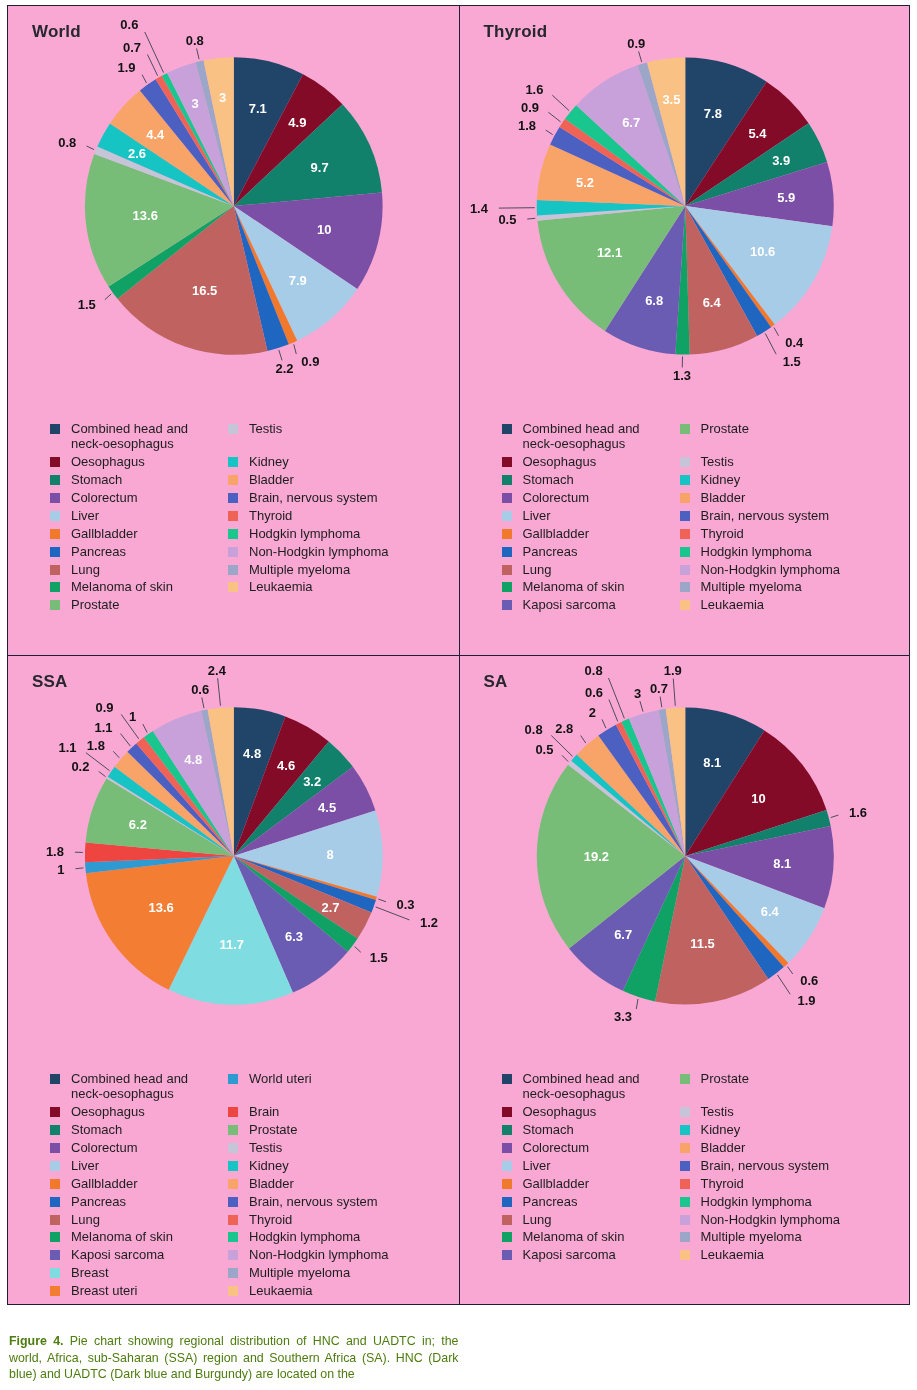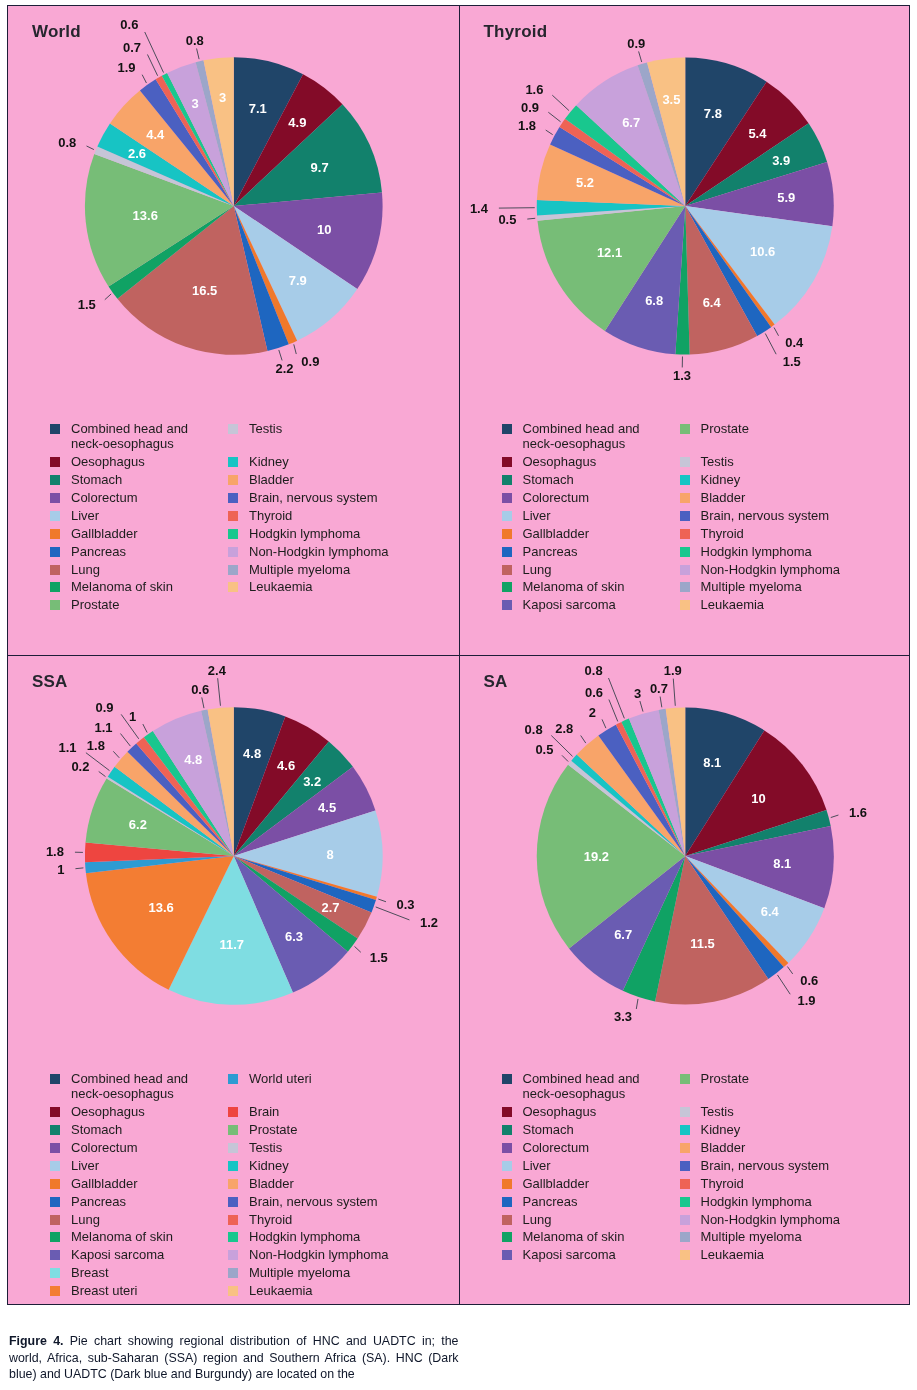--- a/index.html
+++ b/index.html
@@ -26,21 +26,21 @@
     row-gap:3px; padding-left:42px; margin-top:14px;
   }
   .item { display:flex; align-items:flex-start; }
   .sw { width:10px; height:10px; flex:0 0 10px; margin:2px 11px 0 0; }
   .lbl { font-size:13px; line-height:1.15; color:#1d1d1d; }
   .col1 .lbl { max-width:126px; }
   .col2 .lbl { max-width:186px;text-align:right; }
   .caption {
     display:grid; grid-template-columns:1fr 1fr; 
     margin:28px 9px 0 9px; font-size:12.4px; line-height:1.35;
-    color:#0f172a; text-align:justify;
+    color:#4d7c0f; text-align:justify;
   }
   .caption p { margin:0; }
   .caption strong { font-weight:bold; }
 </style>
 </head>
 <body>
 
 <div>
   <div class="grid">
 

